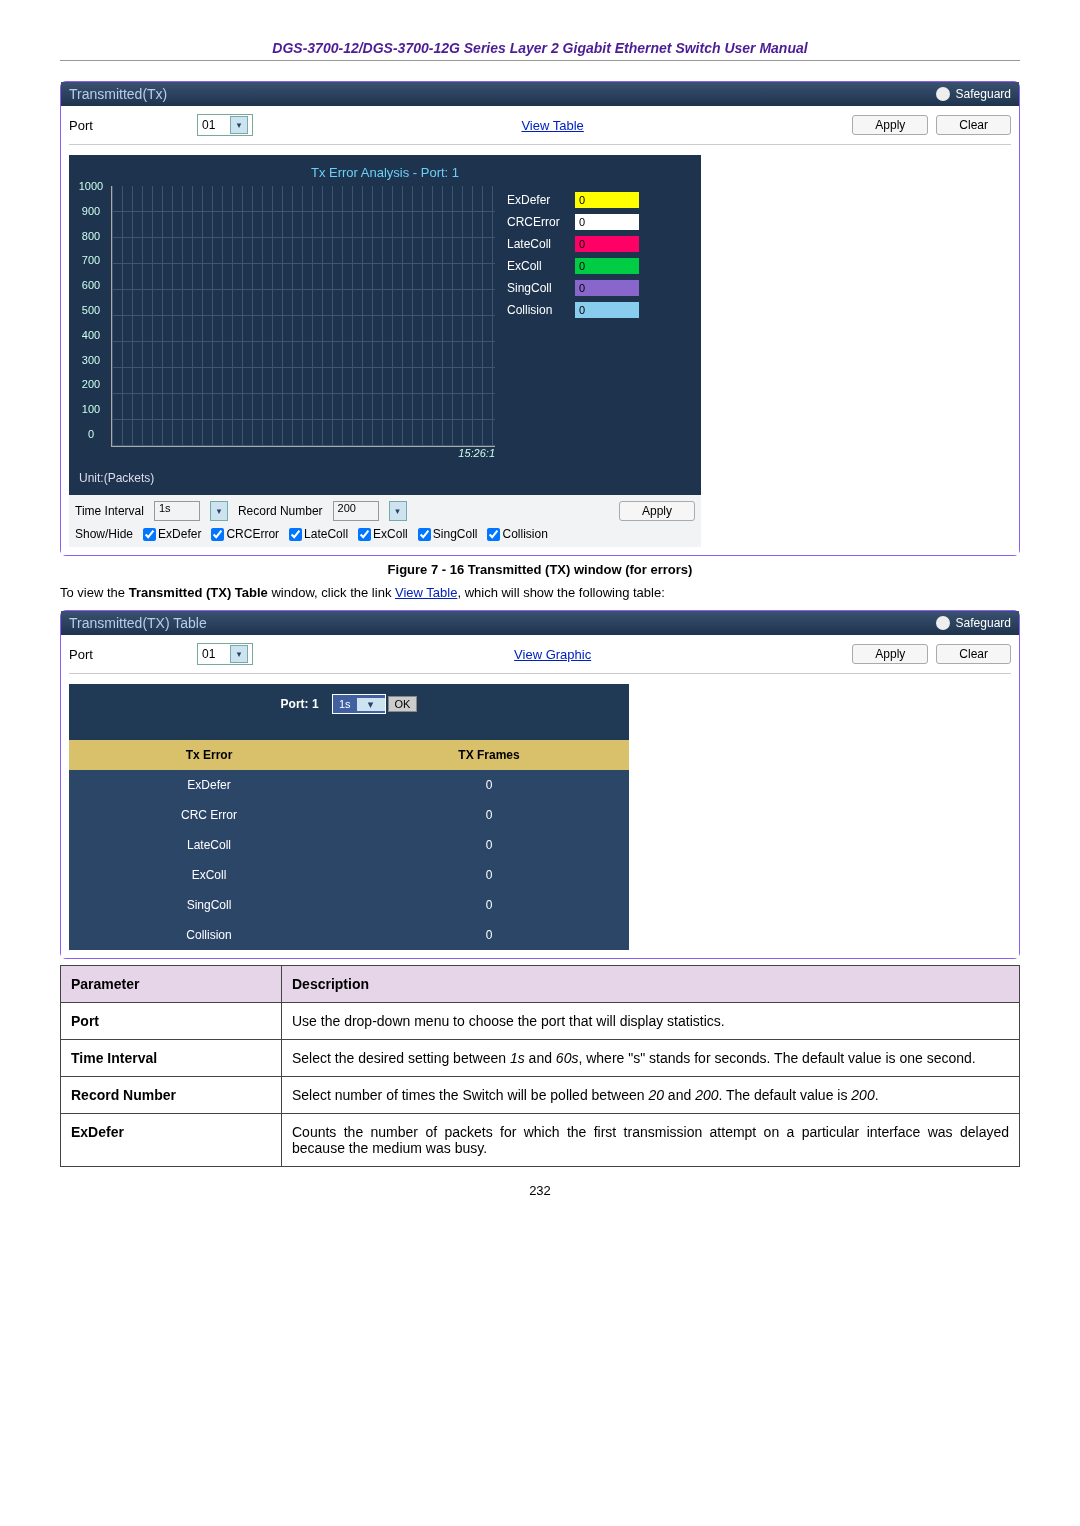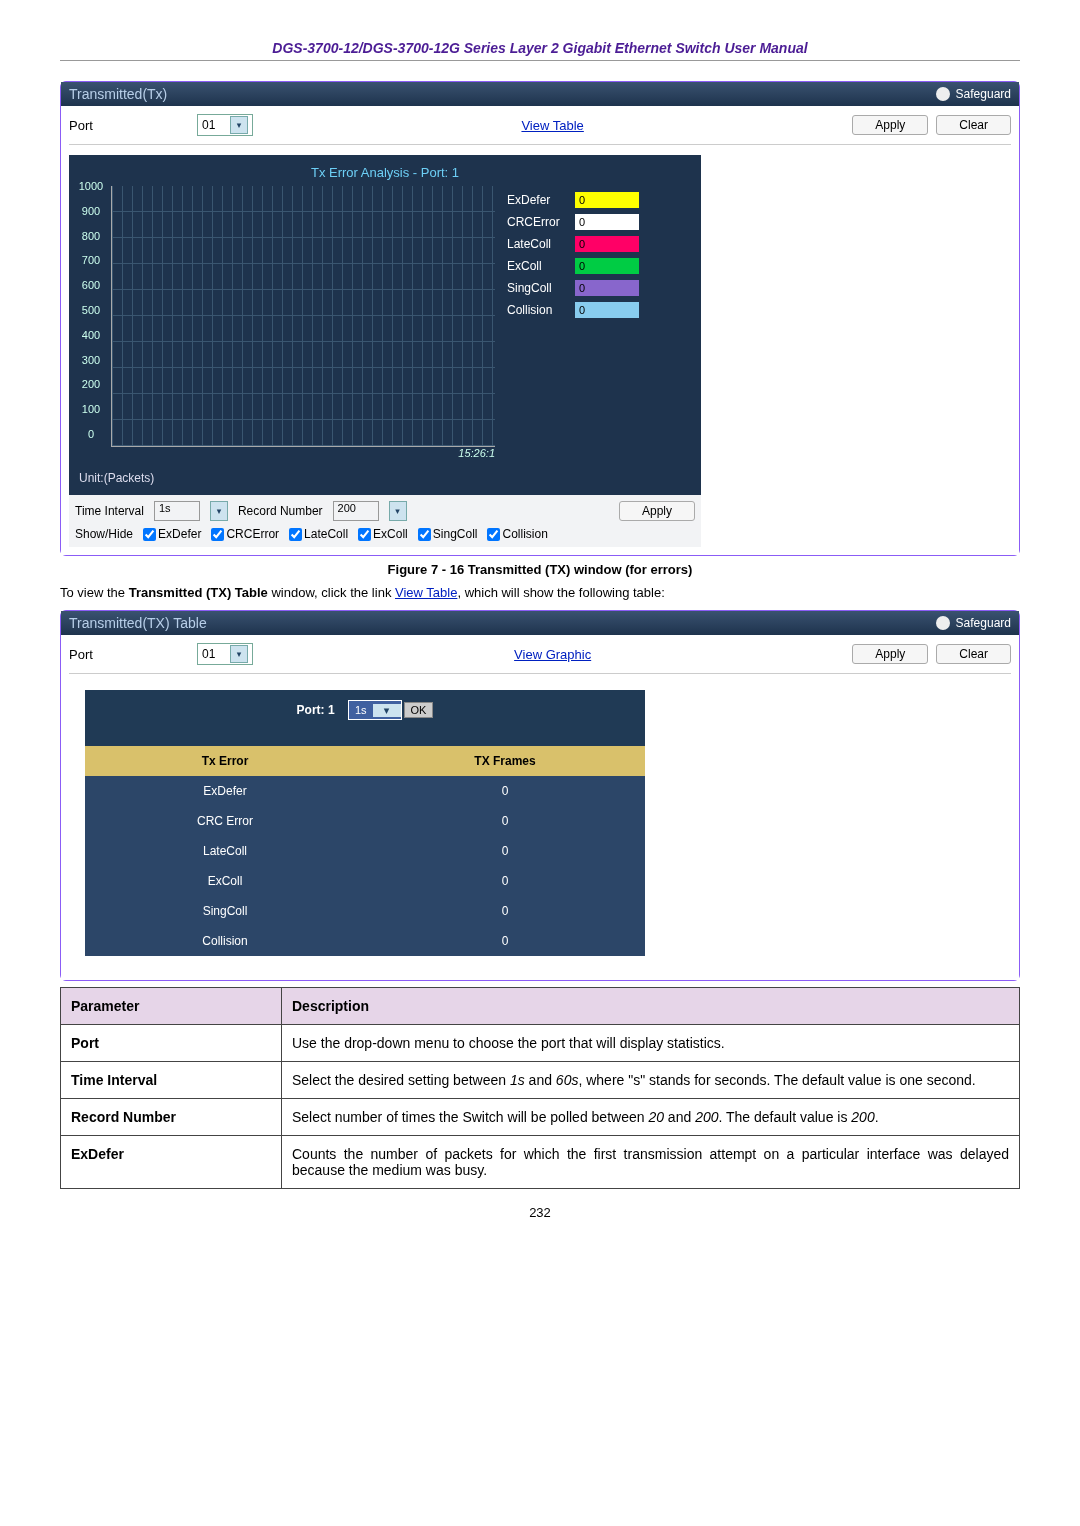--- a/index.html
+++ b/index.html
@@ -30,21 +30,21 @@
 .legend-row { display:flex; align-items:center; gap:8px; margin:6px 0; }
 .legend-val { width:56px; height:16px; display:inline-flex; align-items:center; padding:0 4px; font-size:11px; color:#000; background:#fff; }
 .unit { font-size:12px; margin:12px 0 4px 4px; color:#dde; }
 .controls { background:#f2f3f5; padding:6px; display:flex; flex-direction:column; gap:6px; }
 .controls-row { display:flex; align-items:center; gap:10px; font-size:12px; }
 .input-small { border:1px solid #999; width:36px; height:18px; padding:0 4px; font-size:11px; }
 .cb { display:flex; align-items:center; gap:2px; }
 .cb input { margin:0; }
 .caption { text-align:center; font-weight:bold; margin:6px 0 8px; }
 .body-text { margin:6px 0 10px; }
-.table2 { border-collapse:collapse; margin:16px;padding-left:12px; }
+.table2 { border-collapse:collapse; margin:0;padding-left:12px; }
 .table2 td, .table2 th { font-size:12px; text-align:center; }
 .port-bar { background:#203a55; color:#fff; padding:10px 0; text-align:center; }
 .port-bar .sel { display:inline-flex; border:1px solid #fff; background:#4060a0; color:#fff; height:18px; align-items:center; }
 .port-bar .sel span { padding:0 6px; font-size:11px; }
 .port-bar .sel .ar { background:#cde3ef; color:#246; width:16px; display:flex;align-items:center;justify-content:center; }
 .port-bar .okbtn { background:#ccc; color:#000; border:1px solid #888; padding:1px 6px; margin-left:2px; font-size:11px; }
 .err-head th { background:#d9c16b; color:#000; padding:8px; }
 .err-row td { background:#2c4668; color:#fff; padding:8px; }
 .fields-text { margin:6px 0; }
 .param-table { border-collapse:collapse; width:100%; }

